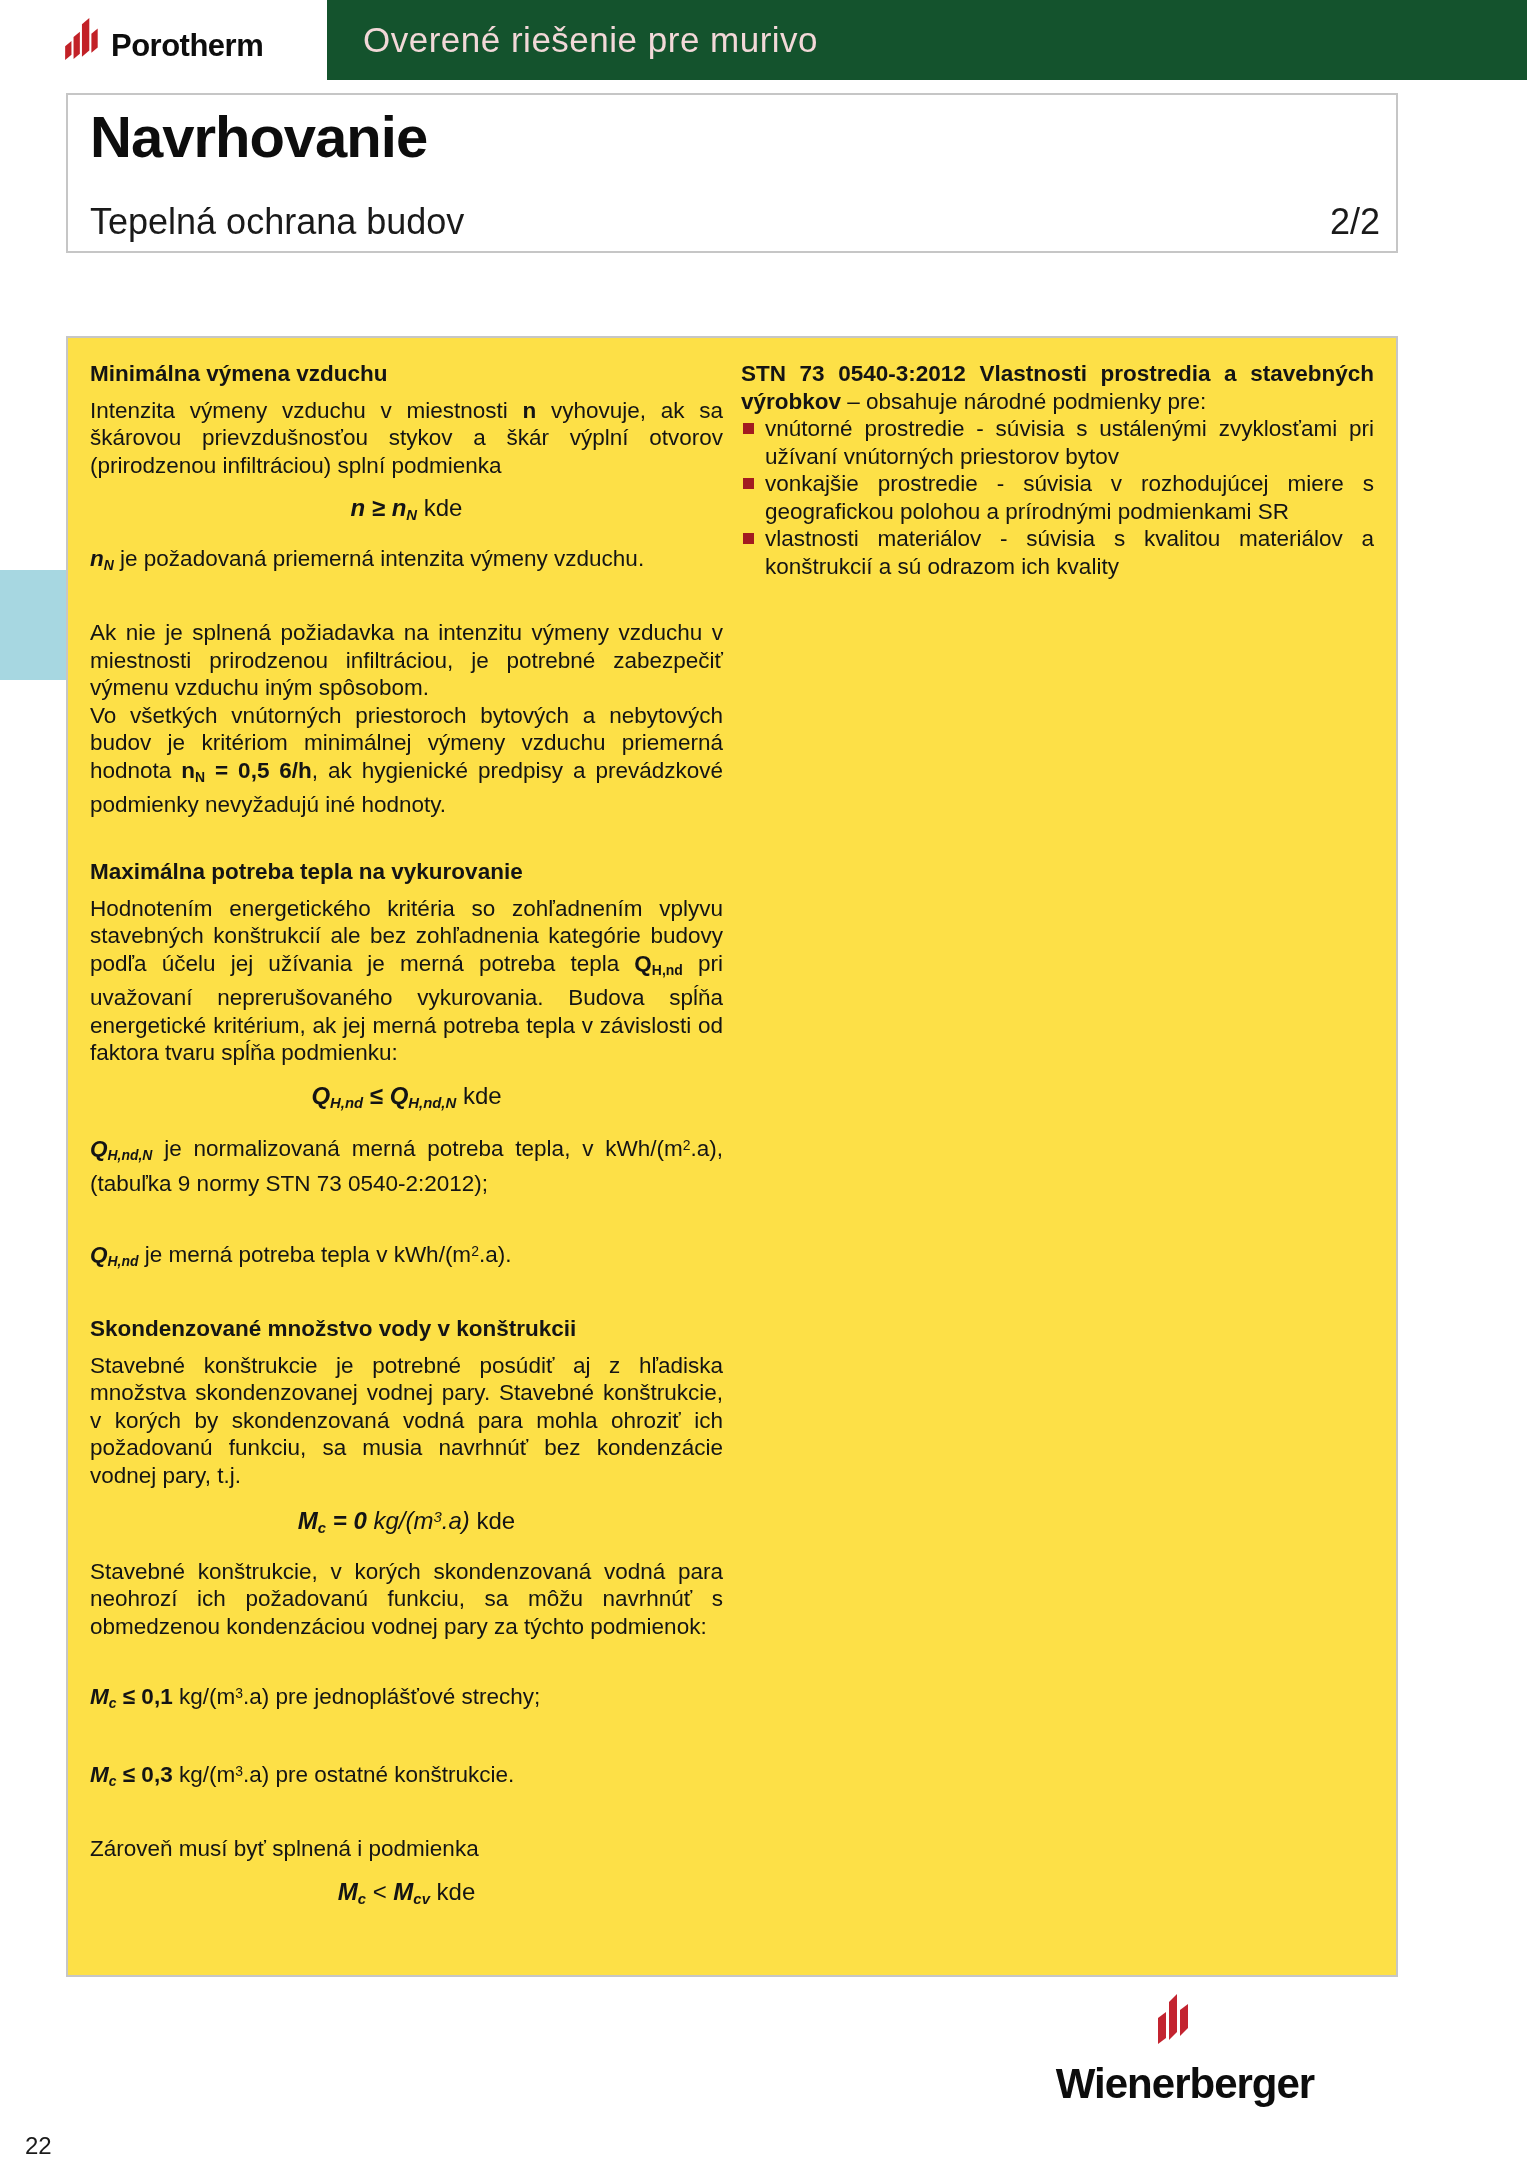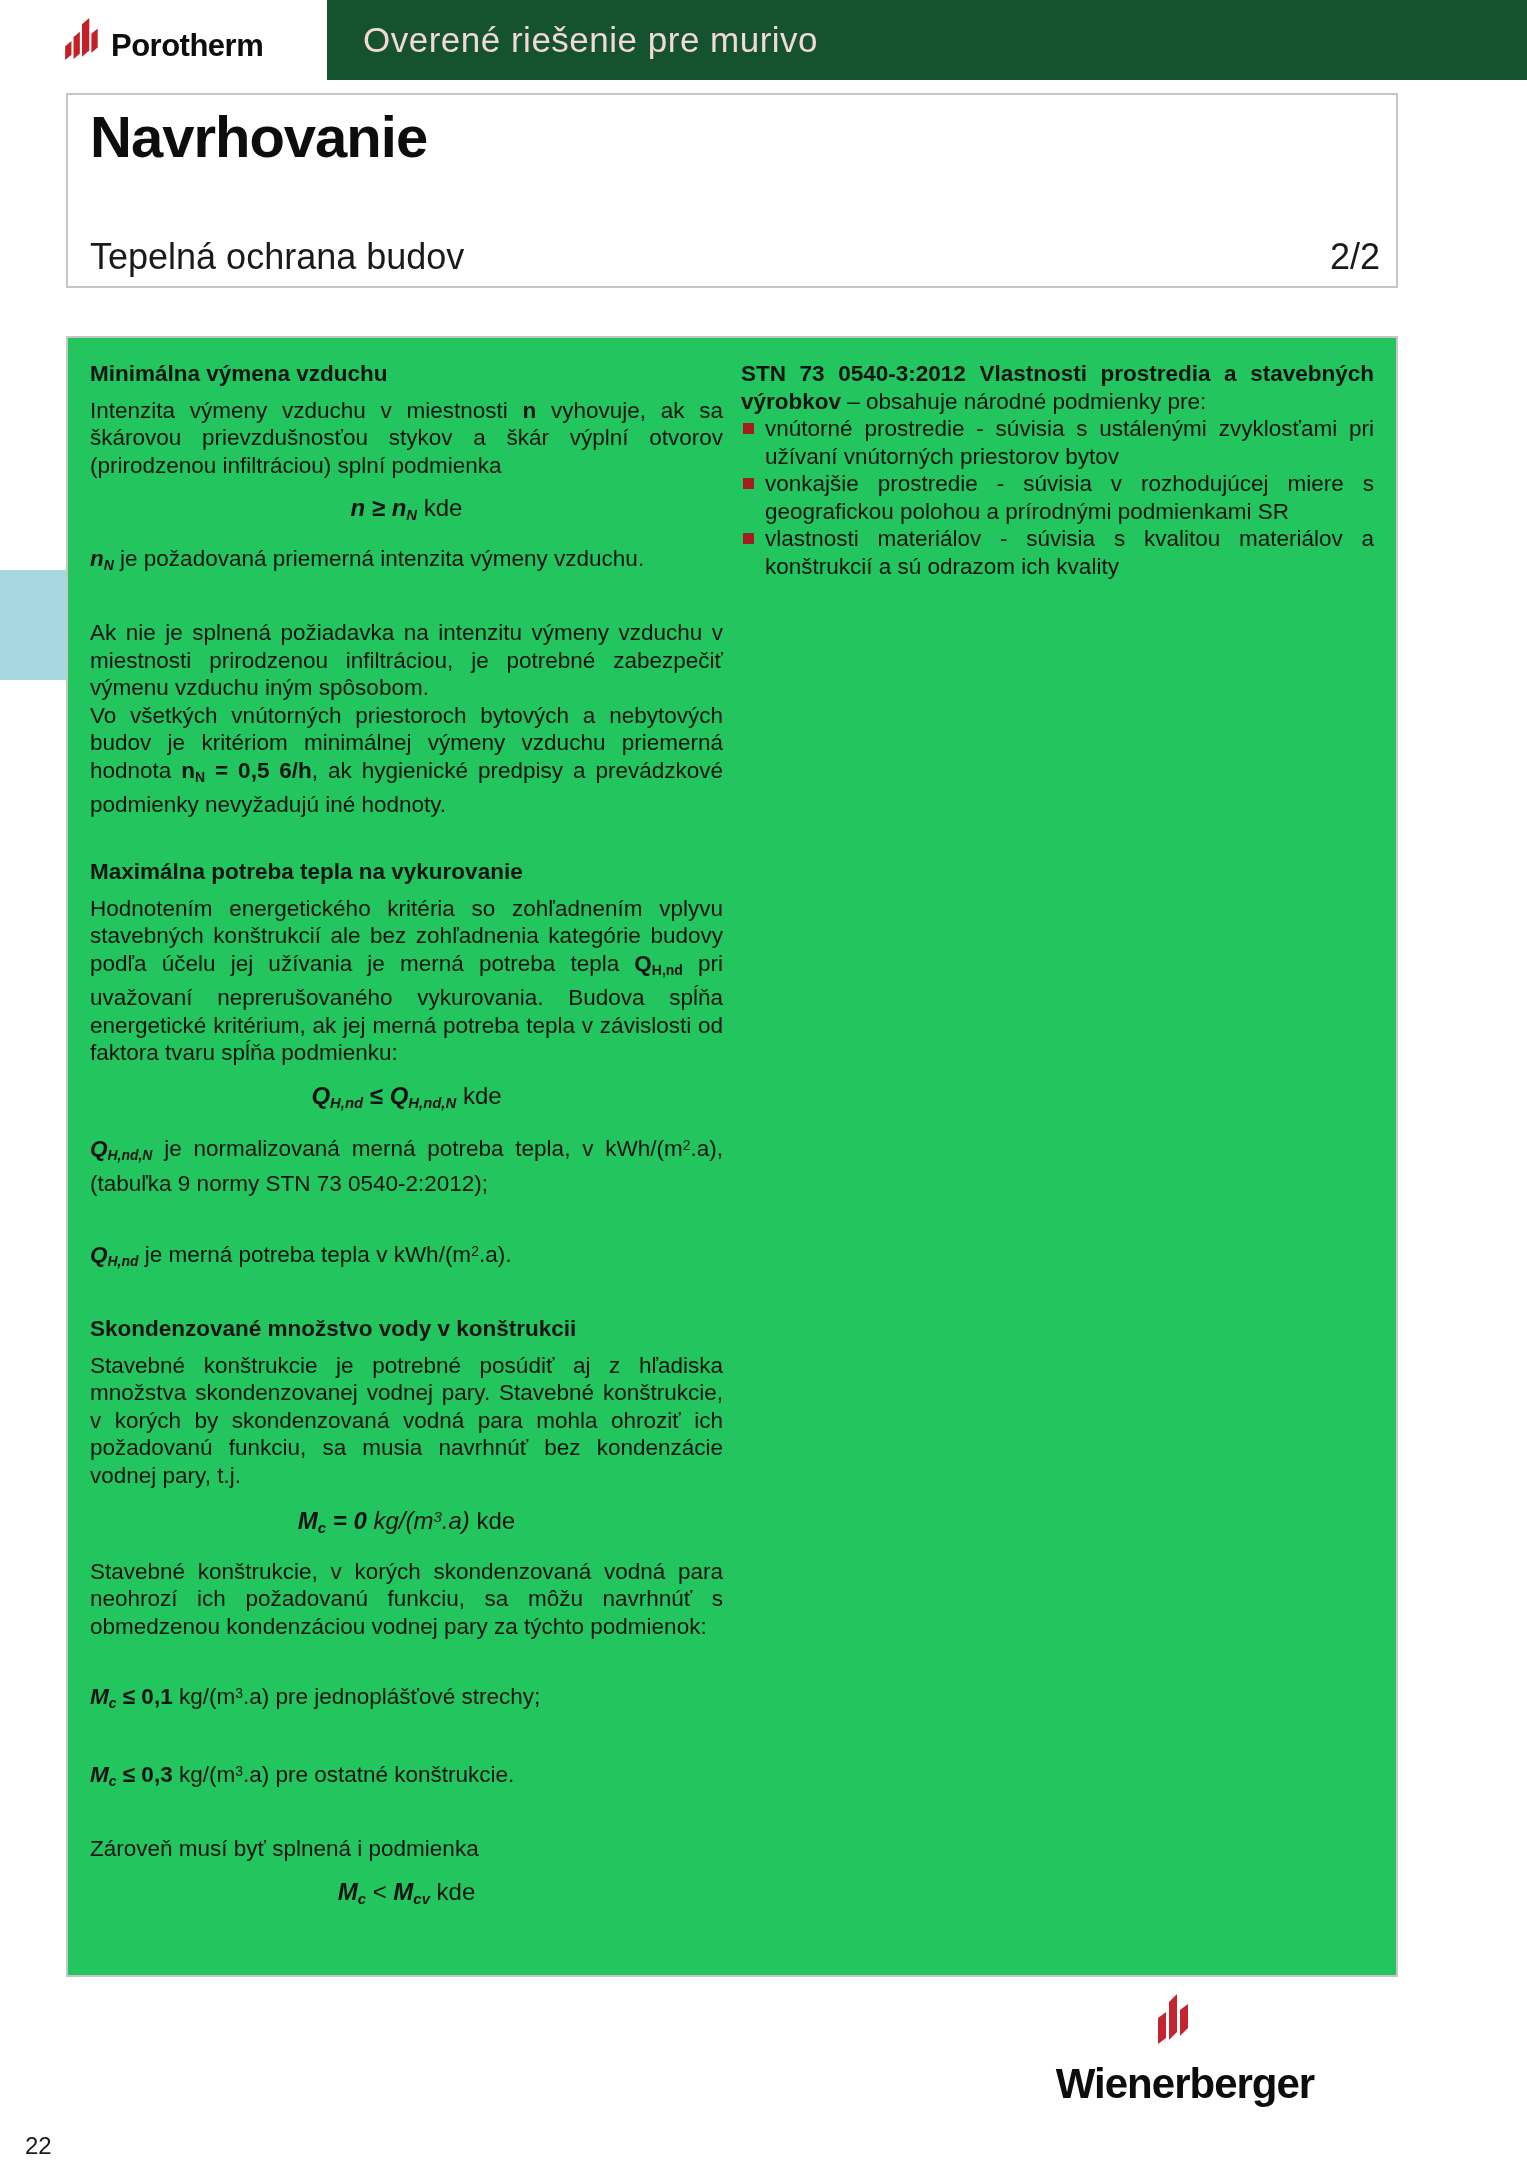--- a/index.html
+++ b/index.html
@@ -7,33 +7,33 @@
         font-family:"Liberation Sans","DejaVu Sans",sans-serif;color:#141414;}
 
   
   .brand-block{position:absolute;left:64px;top:16px;height:48px;display:flex;align-items:flex-end;gap:9px;}
   .brand-text{font-size:31px;font-weight:bold;color:#0d0d0d;letter-spacing:-0.5px;}
   .red-bar{position:absolute;left:327px;top:0;width:1200px;height:80px;background:#14532d;
            display:flex;align-items:center;}
   .red-bar-label{margin-left:36px;font-size:35px;font-weight:400;color:#f2d8d8;letter-spacing:0.5px;}
 
   
-  .title-box{position:absolute;left:66px;top:93px;width:1332px;height:195px;
+  .title-box{position:absolute;left:66px;top:93px;width:1332px;height:160px;
              border:2px solid #c6c6c6;box-sizing:border-box;background:#fff;}
   .title-main{position:absolute;left:22px;top:8px;font-size:58px;font-weight:bold;color:#0d0d0d;letter-spacing:-1px;}
   .subtitle-row{position:absolute;left:22px;right:16px;bottom:8px;display:flex;justify-content:space-between;align-items:baseline;}
   .subtitle{font-size:36px;color:#1a1a1a;}
   .page-indicator{font-size:36px;color:#1a1a1a;}
 
   
   .blue-tab{position:absolute;left:0;top:570px;width:66px;height:110px;background:#a7d7e1;}
 
   
   .content-box{position:absolute;left:66px;top:336px;width:1332px;height:1641px;
-               border:2px solid #c6c6c6;box-sizing:border-box;background:#22c55e;overflow:hidden;
+               border:2px solid #c6c6c6;box-sizing:border-box;background:#fde047;overflow:hidden;
                padding:18px 22px;display:flex;gap:18px;}
   .col{width:636px;font-size:22.5px;line-height:27.5px;text-align:justify;color:#141414;}
   .blk{margin:0;}
   .blk.heading{font-weight:bold;margin-top:40px;margin-bottom:9px;text-align:left;}
   .blk.heading.first{margin-top:4px;}
   .blk.heading-first{margin-top:4px;}
   .blk.formula{text-align:center;margin:15px 0;font-size:24px;}
   .blk.def{margin-top:13px;}
   .blk.gap{margin-top:40px;}
   .fb{font-weight:bold;}

